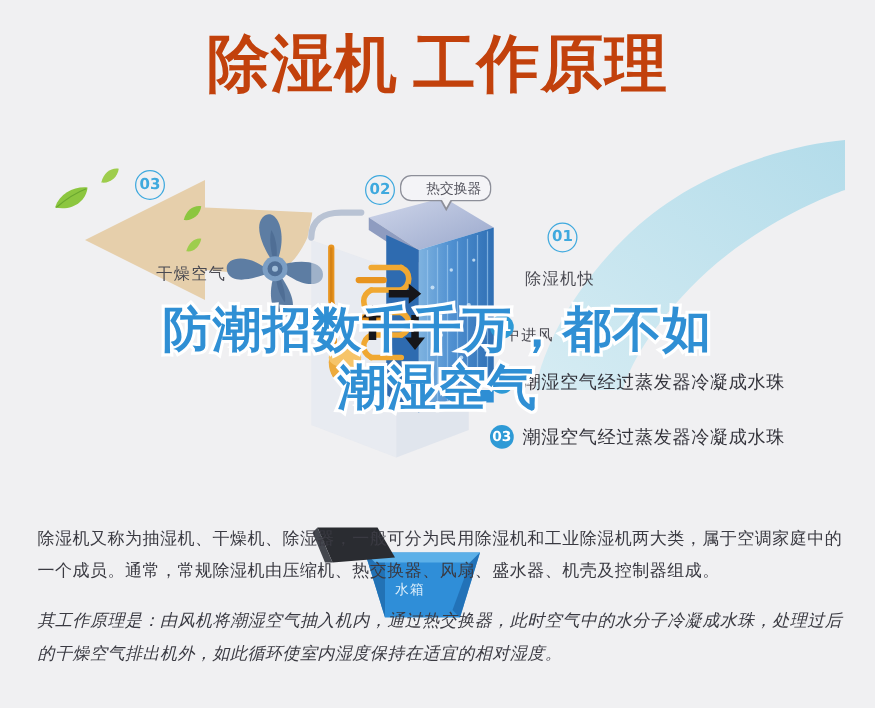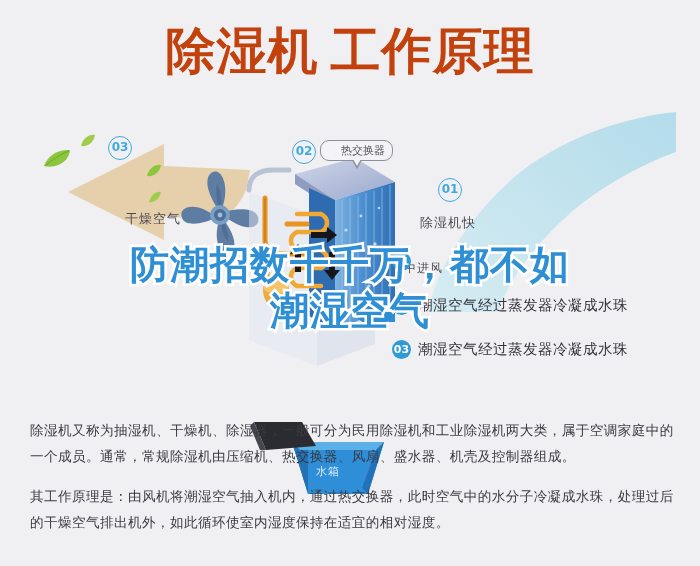--- a/index.html
+++ b/index.html
@@ -134,21 +134,21 @@
 
   
   .para{
     position:absolute;left:30px;width:645px;
     color:#3a3a42;
     font-size:13.6px;
     line-height:26px;
     letter-spacing:.4px;
   }
   #p1{top:418px;}
-  #p2{top:484px;}
+  #p2{top:484px;font-style:italic;}
 </style>
 </head>
 <body>
 
 <div id="page">
 
   <div class="title-wrap">
     <span class="title-a">除湿机</span><span class="title-b">工作原理</span>
   </div>
 

